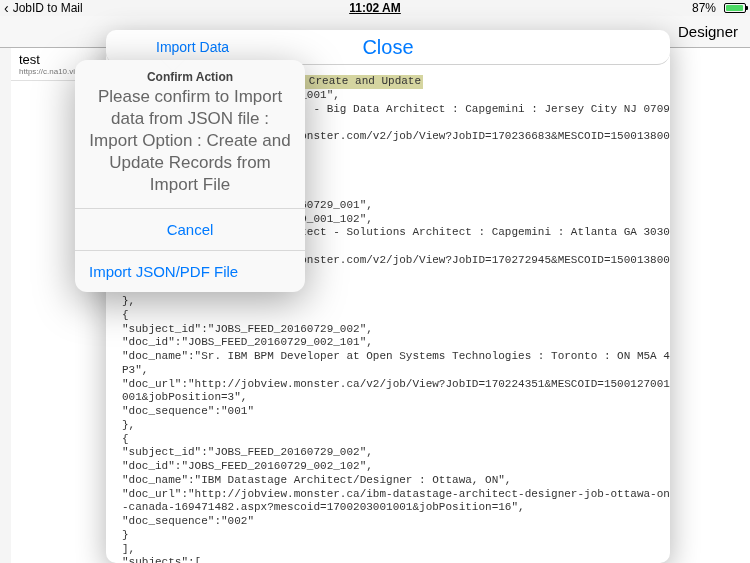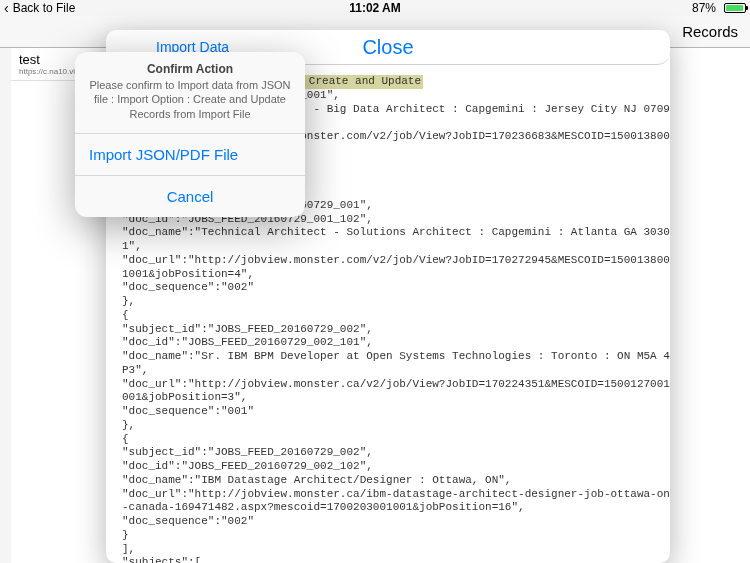--- a/index.html
+++ b/index.html
@@ -16,21 +16,21 @@
       background: #f5f5f5;
       display: flex;
       align-items: center;
       justify-content: space-between;
       padding: 0 4px;
       font-size: 12px;
       color: #000;
     }
     .status-left { display: flex; align-items: center; gap: 4px; }
     .status-right { display: flex; align-items: center; gap: 8px; }
-    .status-center { position: absolute; left: 50%; transform: translateX(-50%); font-weight: 600; }
+    .status-center { position: absolute; left: 50%; transform: translateX(-50%); font-weight: 600; text-decoration: underline; }
     .back-arrow { font-size: 14px; }
     .battery-icon {
       width: 22px; height: 10px; border: 1px solid #000; border-radius: 2px;
       position: relative; display: inline-block;
     }
     .battery-fill { position: absolute; left: 1px; top: 1px; bottom: 1px; width: 85%; background: #4cd964; border-radius: 1px; }
     .battery-tip { position: absolute; right: -3px; top: 2px; width: 2px; height: 4px; background: #000; border-radius: 0 1px 1px 0; }
 
     .nav-bar {
       height: 32px;
@@ -91,38 +91,38 @@
     }
     .highlighted-line {
       background: #d5d5a0;
       display: inline-block;
       padding: 0 2px;
     }
 
     .popover {
       position: absolute;
       left: 75px;
-      top: 52px;
+      top: 60px;
       width: 230px;
       background: #f9f9f9;
       border-radius: 12px;
       box-shadow: 0 10px 40px rgba(0,0,0,0.35);
       z-index: 30;
       overflow: hidden;
     }
     .popover-title {
       text-align: center;
       font-size: 12px;
       font-weight: 600;
       color: #444;
       padding: 10px 14px 2px;
     }
     .popover-message {
       text-align: center;
-      font-size: 11px;
+      font-size: 17px;
       color: #666;
       padding: 0 14px 12px;
       line-height: 1.3;
     }
     .popover-option {
       border-top: 1px solid #d8d8d8;
       padding: 12px 14px;
       font-size: 15px;
       color: #007aff;
     }
@@ -136,34 +136,34 @@
       transform: rotate(45deg);
       box-shadow: -2px -2px 4px rgba(0,0,0,0.06);
     }
   </style>
 </head>
 <body>
 
 <div class="status-bar">
   <div class="status-left">
     <span class="back-arrow">‹</span>
-    <span>Back to File</span>
+    <span>JobID to Mail</span>
   </div>
   <div class="status-center">11:02 AM</div>
   <div class="status-right">
     <span>87%</span>
     <span class="battery-icon">
         <span class="battery-fill"></span>
         <span class="battery-tip"></span>
       </span>
   </div>
 </div>
 
 <div class="nav-bar">
-  <span class="nav-settings">Records</span>
+  <span class="nav-settings">Designer</span>
 </div>
 
 <div class="sidebar">
   <div class="sidebar-item">
     <div class="sidebar-title">test</div>
     <div class="sidebar-url">https://c.na10.visual</div>
   </div>
 </div>
 
 <div class="main-content"></div>
@@ -203,15 +203,15 @@
 ],
 "subjects":[
 {"subject_id":"JOBS_FEED_20160729_001","subject_name":"Technical Architect - TX","subject_seq":"001","subject_description":"Technical Architect"},
 {"subject_id":"JOBS_FEED_20160729_002","subject_name":"IBM JOBS - Canada" "subject_seq":"002" "subject_description":"IBM JOBS - Canada"}</span></div>
 </div>
 
 <div class="popover">
   <div class="popover-arrow"></div>
   <div class="popover-title">Confirm Action</div>
   <div class="popover-message">Please confirm to Import data from JSON file : Import Option : Create and Update Records from Import File</div>
+  <div class="popover-option popover-cancel">Cancel</div>
   <div class="popover-option">Import JSON/PDF File</div>
-  <div class="popover-option popover-cancel">Cancel</div>
 </div>
 
 </body></html>

